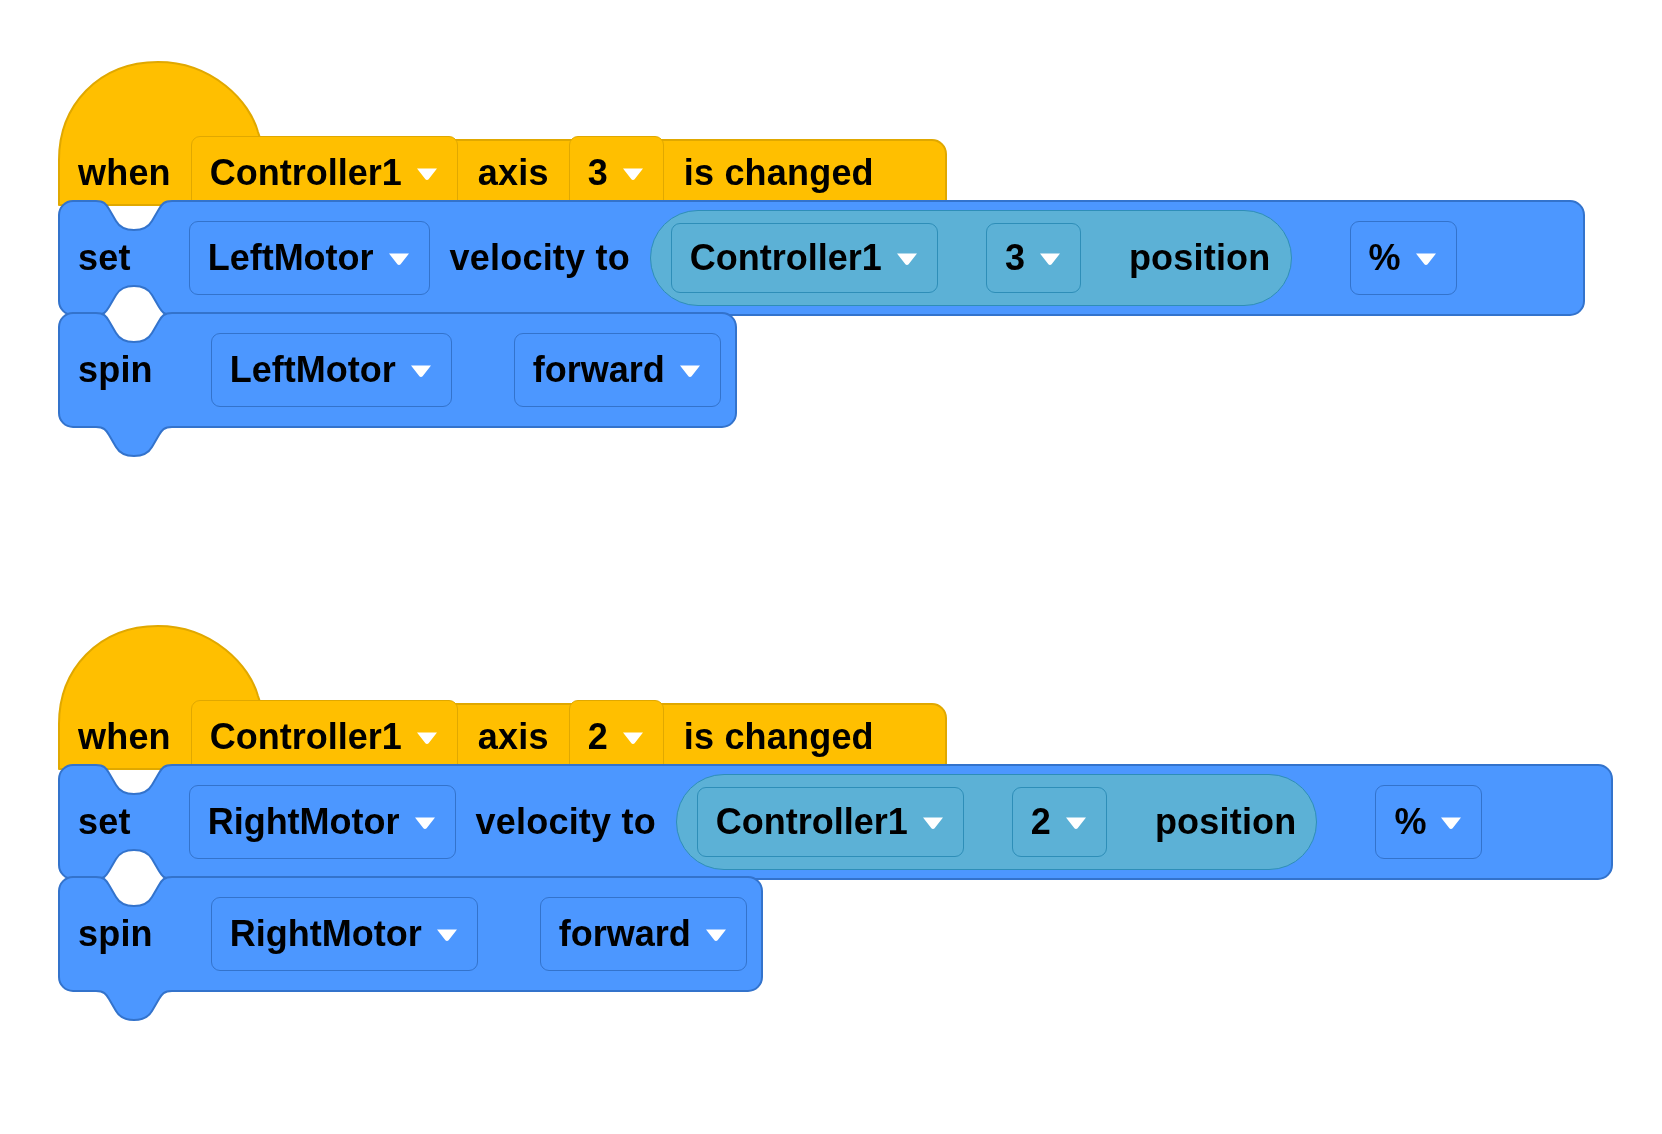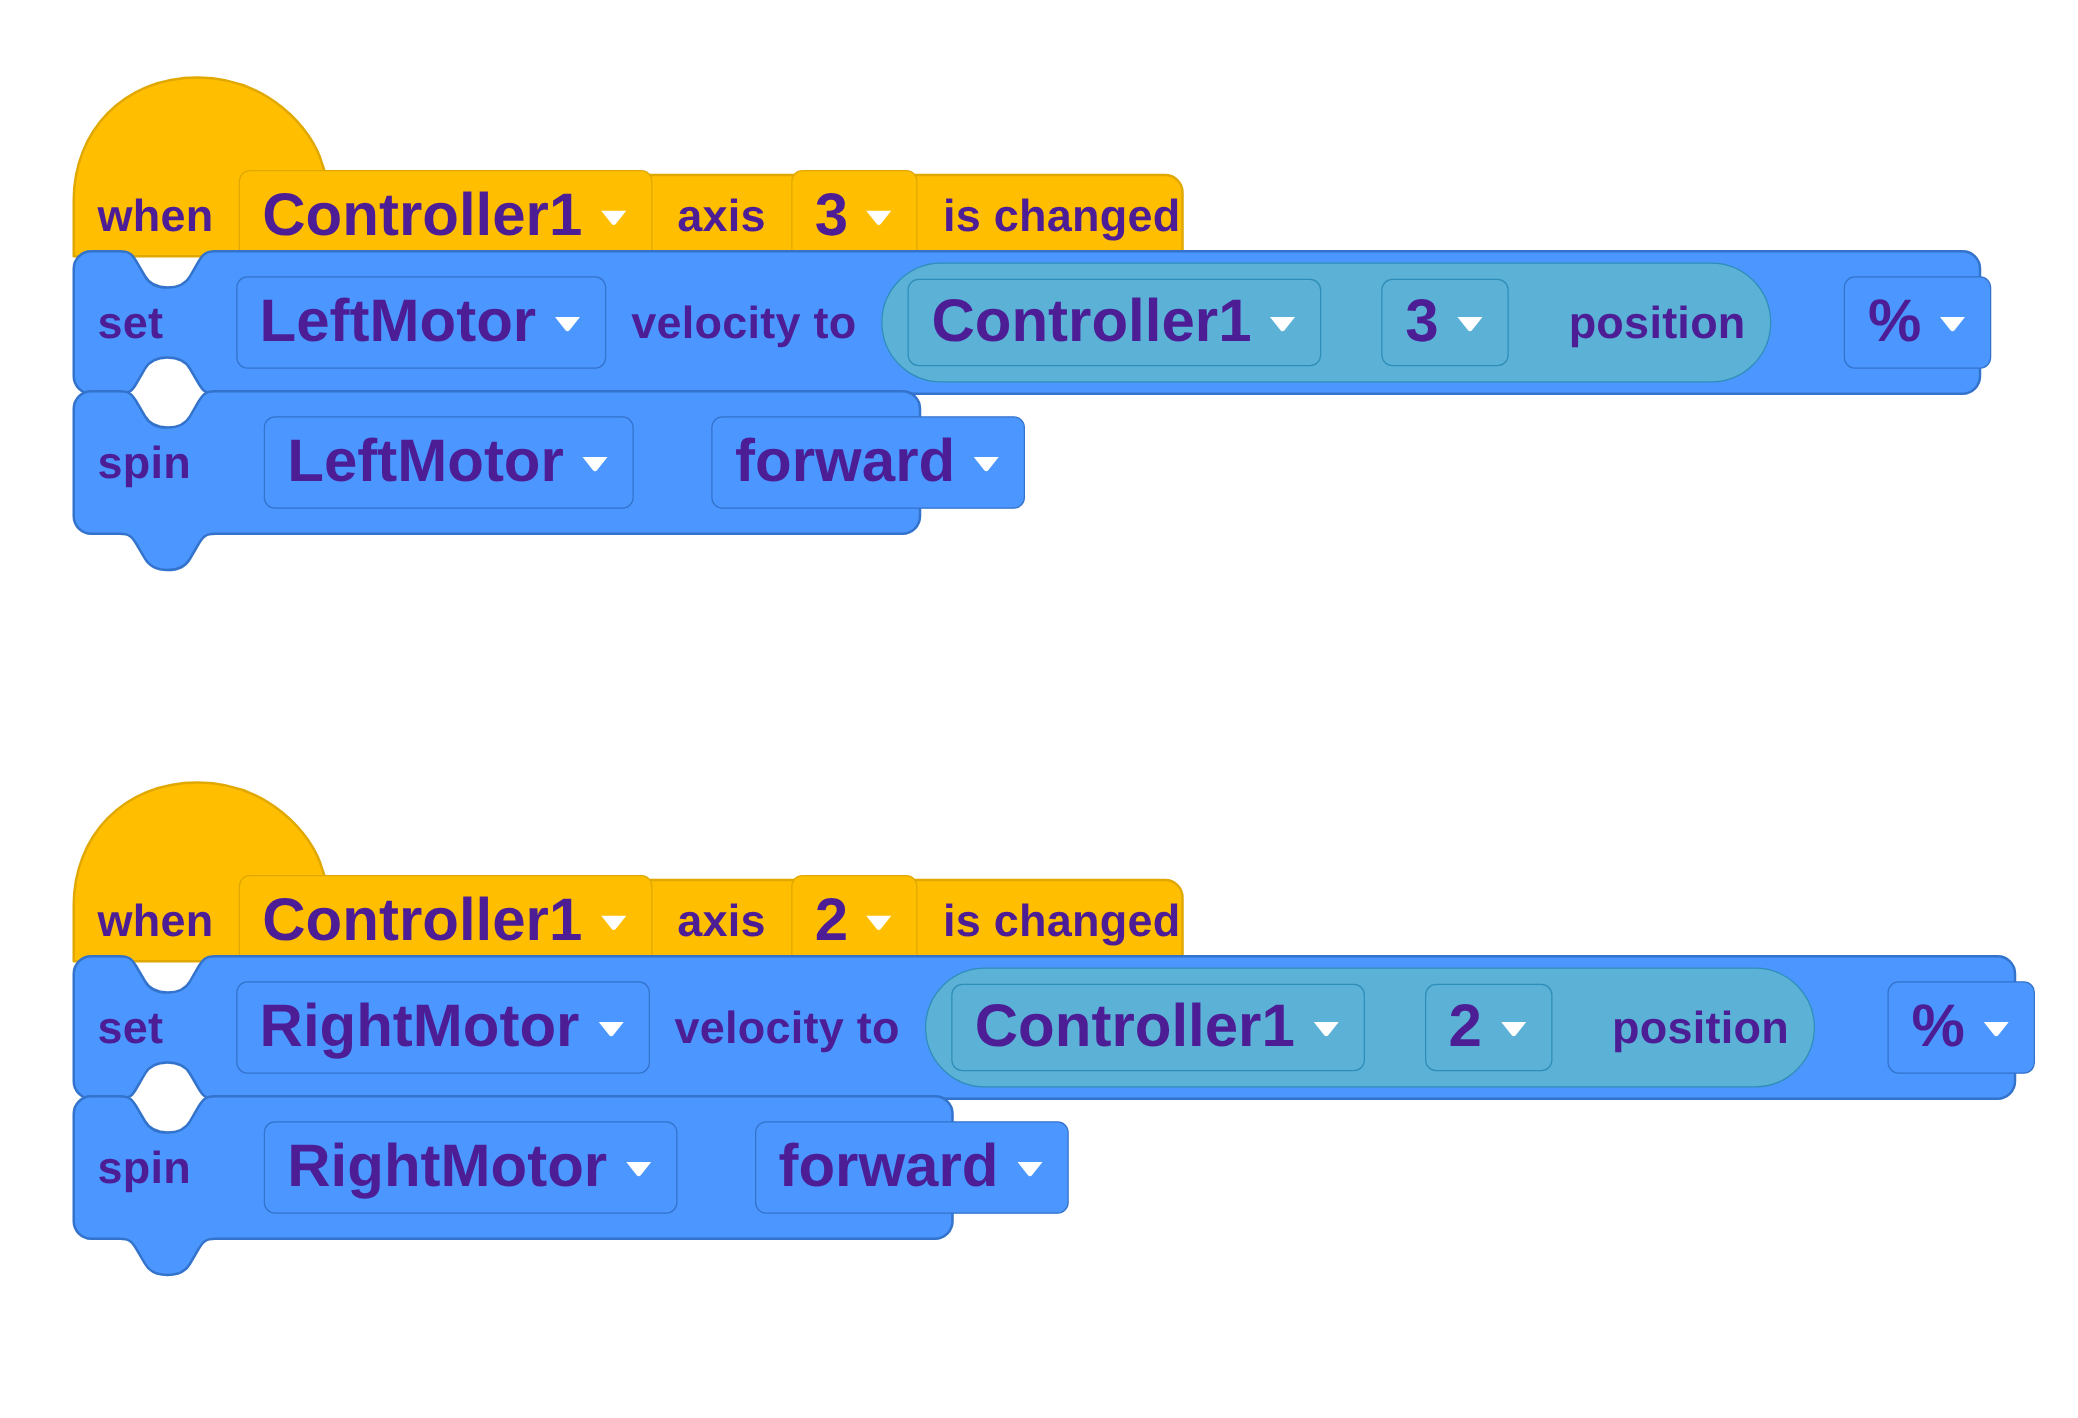--- a/index.html
+++ b/index.html
@@ -47,43 +47,43 @@
     display: flex;
     align-items: center;
     height: 100%;
     padding-left: 20px;
     box-sizing: border-box;
     pointer-events: none;
   }
   .labels > * { pointer-events: auto; }
 
   .lbl {
-    color: #4c1d95;
+    color: #000000;
     font-size: 36px;
     font-weight: bold;
     letter-spacing: 0.2px;
     white-space: nowrap;
     line-height: 1;
   }
 
   
   .field {
     display: inline-flex;
     align-items: center;
     justify-content: center;
     gap: 13px;
     height: 62px;
     padding: 0 18px;
     border-radius: 9px;
     box-sizing: border-box;
     white-space: nowrap;
   }
   .field .ftext {
-    color: #4c1d95;
-    font-size: 48px;
+    color: #000000;
+    font-size: 36px;
     font-weight: bold;
     line-height: 1;
     white-space: nowrap;
   }
   .arrow {
     width: 24px;
     height: 15px;
     flex: none;
     display: block;
   }

